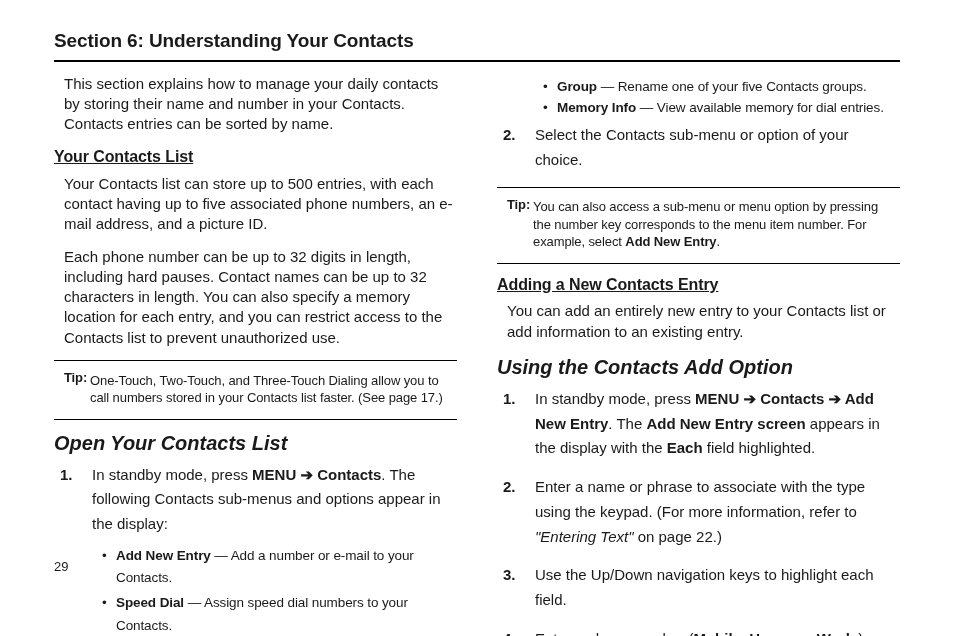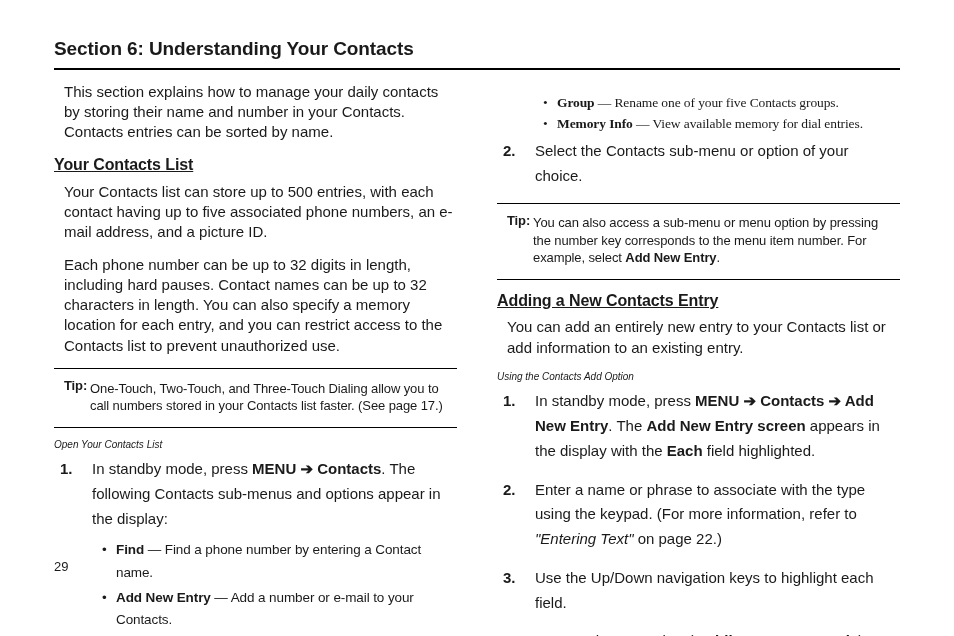--- a/index.html
+++ b/index.html
@@ -8,21 +8,21 @@
     width: 954px;
     height: 636px;
     background: #fff;
     font-family: Arial, Helvetica, sans-serif;
     color: #1a1a1a;
     font-size: 15px;
     line-height: 1.35;
   }
   .page {
     box-sizing: border-box;
-    padding: 36px 54px 20px 54px;
+    padding: 28px 54px 20px 54px;
     position: relative;
     height: 604px;
   }
   .section-title {
     font-weight: 800;
     font-size: 19px;
     margin-bottom: 6px;
     letter-spacing: -0.1px;
   }
   .rule-heavy {
@@ -40,21 +40,21 @@
     gap: 40px;
   }
   .col {
     flex: 1;
     min-width: 0;
   }
   p.body  { margin: 0 0 12px; padding: 0 4px 0 10px; }
   p.body2 { margin: 0 0 12px; padding: 0 4px 0 10px; }
 
   .h2 { font-weight: 800; font-size: 16px; margin: 4px 0 6px; letter-spacing: -0.1px; text-decoration: underline;}
-  .h3i { font-weight: 400; font-style: italic; font-size: 10px; margin: 10px 0 6px; }
+  .h3i { font-weight: 700; font-style: italic; font-size: 20px; margin: 10px 0 6px; }
 
   .ol { list-style: none; padding: 0 0 0 30px; margin: 6px 0 0; }
   .ol > li { position: relative; margin: 0 0 14px; padding-left: 8px; line-height: 1.65; }
   .ol > li .num {
     position: absolute; left: -24px; top: 0; font-weight: 700;
   }
   .ul { list-style: none; padding: 0 0 0 10px; margin: 8px 0 0; }
   .ul > li { position: relative; padding-left: 14px; margin: 0 0 4px; font-size: 13.5px; letter-spacing: -0.1px;}
   .ul > li::before { content: "•"; position: absolute; left: 0; top: 0; }
   .ul-tight > li { margin-bottom: 3px; }
@@ -99,30 +99,29 @@
 
       <div class="h3i">Open Your Contacts List</div>
 
       <ol class="ol">
         <li>
           <span class="num">1.</span>
           <span>
             <span>In standby mode, press </span><b>MENU</b><span class="arrow"> ➔ </span><b>Contacts</b><span>. The following Contacts sub-menus and options appear in the display:</span>
           </span>
           <ul class="ul ul-tight">
-            <li><b>Find</b><span> — Find a phone number by entering a Contact name.</span></li>
             <li><b>Add New Entry</b><span> — Add a number or e-mail to your Contacts.</span></li>
             <li><b>Speed Dial</b><span> — Assign speed dial numbers to your Contacts.</span></li>
           </ul>
         </li>
       </ol>
     </div>
 
     <div class="col">
-      <ul class="ul ul-tight" style="padding-left:46px; margin-top:12px;font-family:Liberation Serif, serif;">
+      <ul class="ul ul-tight" style="padding-left:46px; margin-top:4px;">
         <li><b>Group</b><span> — Rename one of your five Contacts groups.</span></li>
         <li><b>Memory Info</b><span> — View available memory for dial entries.</span></li>
       </ul>
 
       <ol class="ol" start="2">
         <li>
           <span class="num">2.</span>
           <span>Select the Contacts sub-menu or option of your choice.</span>
         </li>
       </ol>

